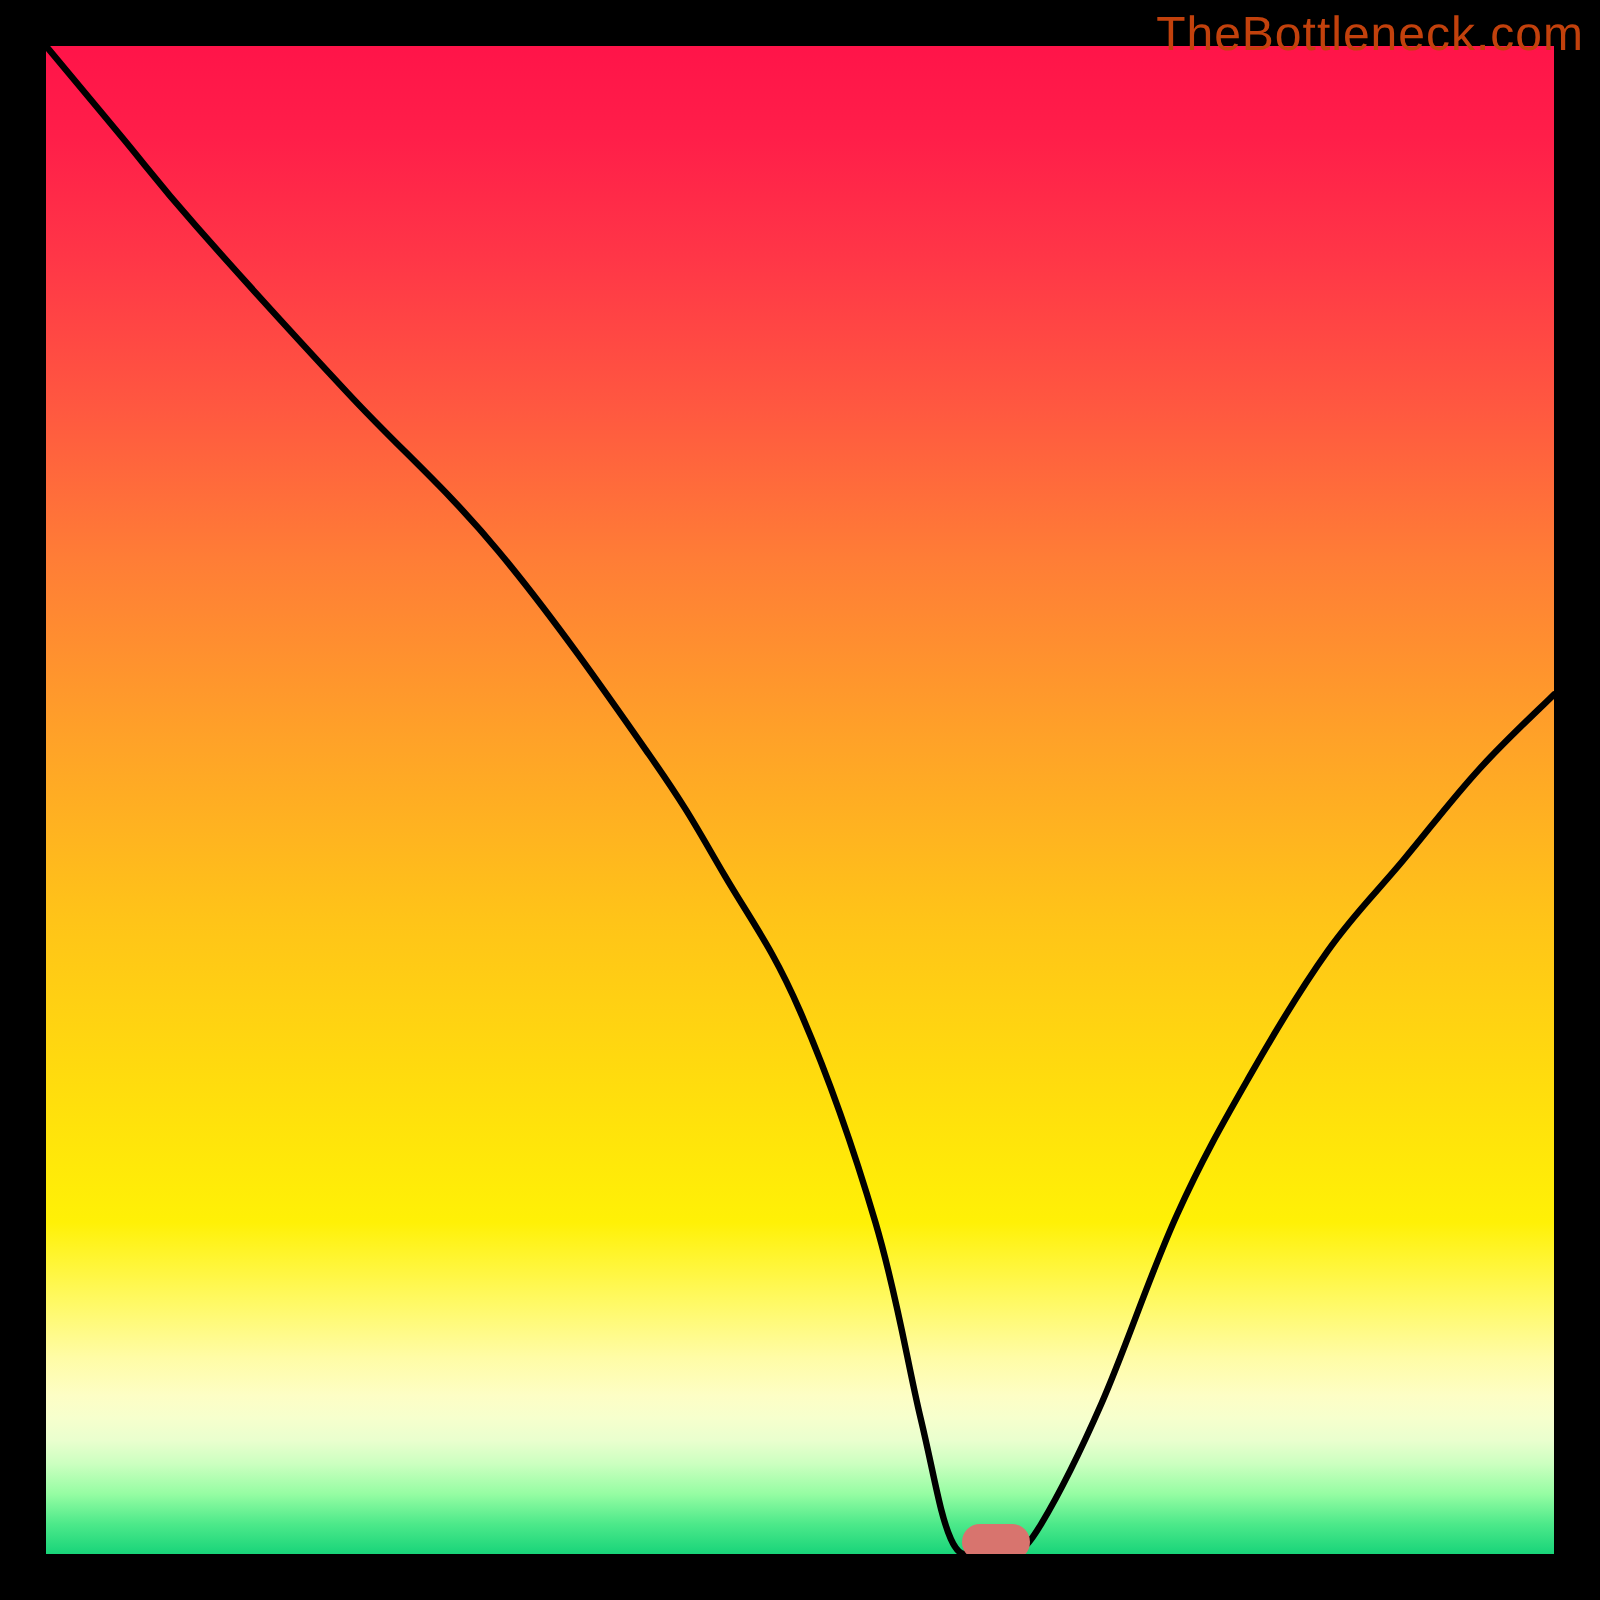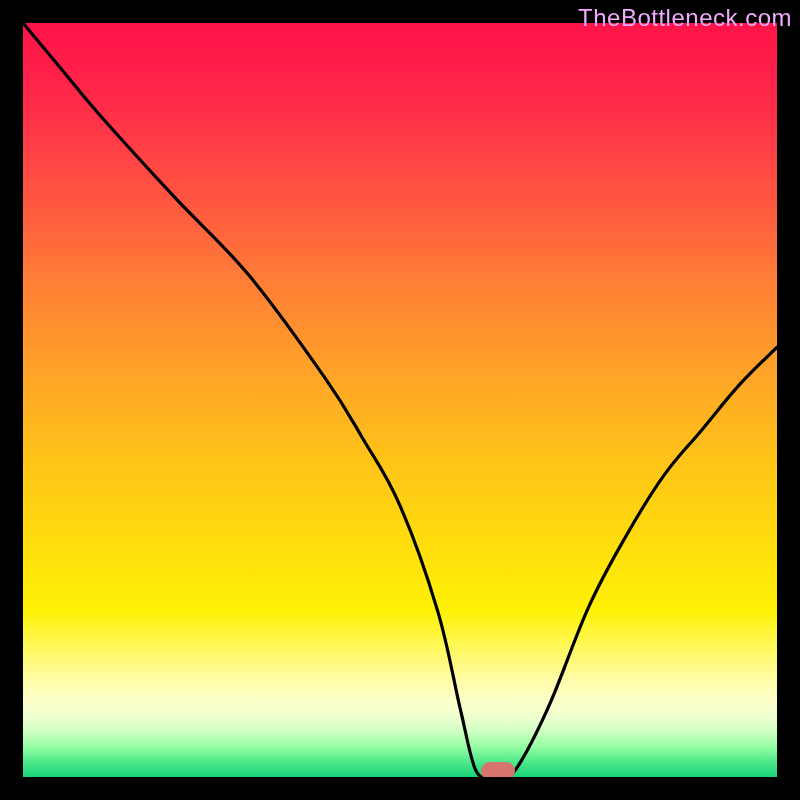--- a/index.html
+++ b/index.html
@@ -13,21 +13,21 @@
   .container {
     position: relative;
     width: 800px;
     height: 800px;
     background: #000;
   }
   .watermark {
     position: absolute;
     top: 4px;
     right: 8px;
-    color: #f0abfc;
+    color: #c2410c;
     font-family: Arial, Helvetica, sans-serif;
     font-size: 24px;
     letter-spacing: 0.5px;
     z-index: 5;
   }
   .plot {
     position: absolute;
     left: 23px;
     top: 23px;
     width: 754px;

